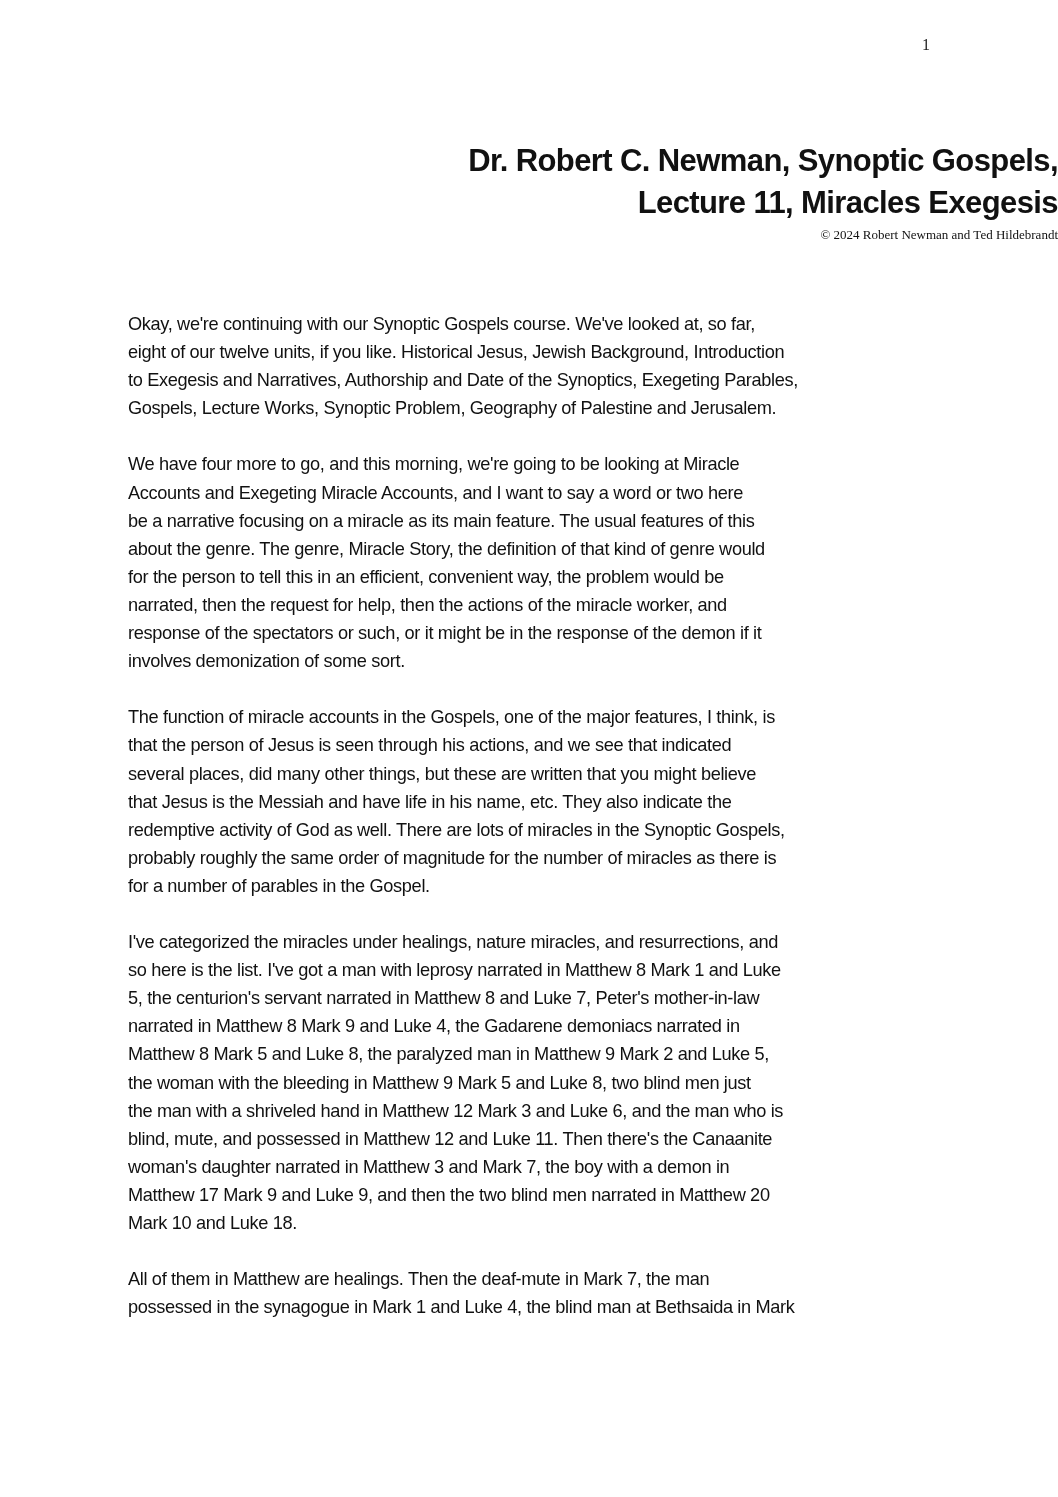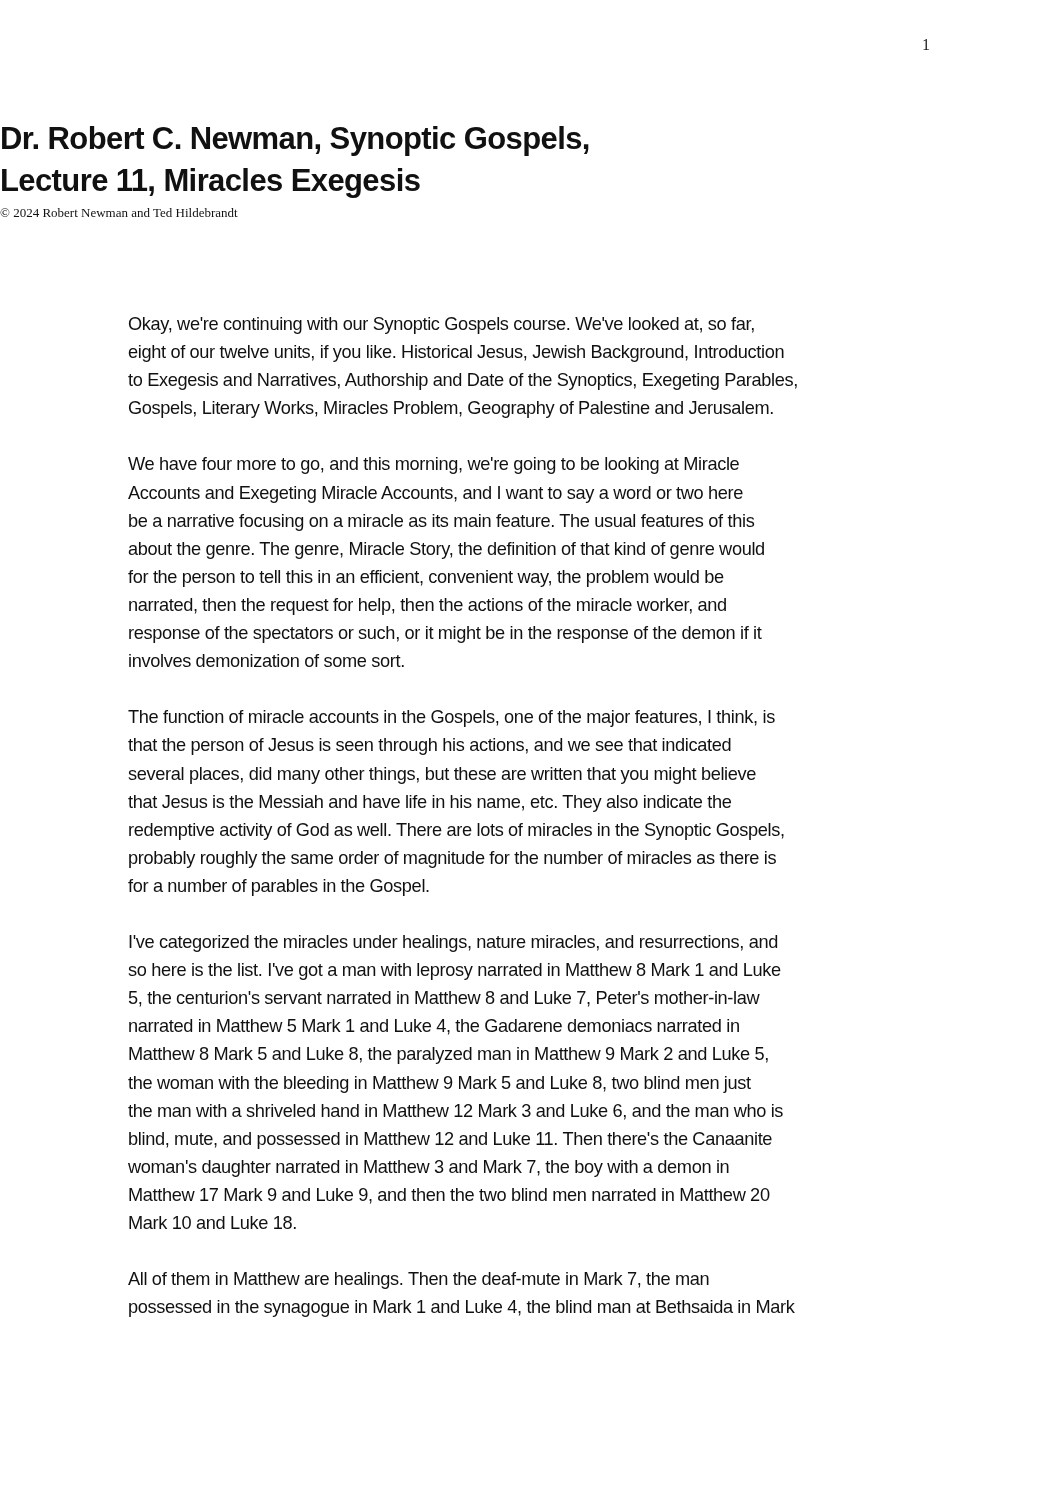--- a/index.html
+++ b/index.html
@@ -17,24 +17,24 @@
     .page-number {
       position: absolute;
       top: 36px;
       left: 922px;
       font-family: "Liberation Serif", serif;
       font-size: 16px;
       color: #222222;
     }
     .header {
       position: absolute;
-      top: 118px;
+      top: 140px;
       left: 0;
       width: 1058px;
-      text-align: left;
+      text-align: right;
     }
     .title-line {
       font-family: "Liberation Sans", sans-serif;
       font-weight: bold;
       font-size: 31px;
       line-height: 42px;
       letter-spacing: -0.6px;
       color: #111111;
     }
     .copyright {
@@ -72,21 +72,21 @@
   <div class="title-line">Dr. Robert C. Newman, Synoptic Gospels,</div>
   <div class="title-line">Lecture 11, Miracles Exegesis</div>
   <div class="copyright">© 2024 Robert Newman and Ted Hildebrandt</div>
 </div>
 
 <div class="body-text">
   <p class="paragraph">
     <span class="line">Okay, we're continuing with our Synoptic Gospels course. We've looked at, so far,</span>
     <span class="line">eight of our twelve units, if you like. Historical Jesus, Jewish Background, Introduction</span>
     <span class="line">to Exegesis and Narratives, Authorship and Date of the Synoptics, Exegeting Parables,</span>
-    <span class="line">Gospels, Literary Works, Miracles Problem, Geography of Palestine and Jerusalem.</span>
+    <span class="line">Gospels, Lecture Works, Synoptic Problem, Geography of Palestine and Jerusalem.</span>
   </p>
   <p class="paragraph">
     <span class="line">We have four more to go, and this morning, we're going to be looking at Miracle</span>
     <span class="line">Accounts and Exegeting Miracle Accounts, and I want to say a word or two here</span>
     <span class="line">be a narrative focusing on a miracle as its main feature. The usual features of this</span>
     <span class="line">about the genre. The genre, Miracle Story, the definition of that kind of genre would</span>
     <span class="line">for the person to tell this in an efficient, convenient way, the problem would be</span>
     <span class="line">narrated, then the request for help, then the actions of the miracle worker, and</span>
     <span class="line">response of the spectators or such, or it might be in the response of the demon if it</span>
     <span class="line">involves demonization of some sort.</span>
@@ -97,21 +97,21 @@
     <span class="line">several places, did many other things, but these are written that you might believe</span>
     <span class="line">that Jesus is the Messiah and have life in his name, etc. They also indicate the</span>
     <span class="line">redemptive activity of God as well. There are lots of miracles in the Synoptic Gospels,</span>
     <span class="line">probably roughly the same order of magnitude for the number of miracles as there is</span>
     <span class="line">for a number of parables in the Gospel.</span>
   </p>
   <p class="paragraph">
     <span class="line">I've categorized the miracles under healings, nature miracles, and resurrections, and</span>
     <span class="line">so here is the list. I've got a man with leprosy narrated in Matthew 8 Mark 1 and Luke</span>
     <span class="line">5, the centurion's servant narrated in Matthew 8 and Luke 7, Peter's mother-in-law</span>
-    <span class="line">narrated in Matthew 5 Mark 1 and Luke 4, the Gadarene demoniacs narrated in</span>
+    <span class="line">narrated in Matthew 8 Mark 9 and Luke 4, the Gadarene demoniacs narrated in</span>
     <span class="line">Matthew 8 Mark 5 and Luke 8, the paralyzed man in Matthew 9 Mark 2 and Luke 5,</span>
     <span class="line">the woman with the bleeding in Matthew 9 Mark 5 and Luke 8, two blind men just</span>
     <span class="line">the man with a shriveled hand in Matthew 12 Mark 3 and Luke 6, and the man who is</span>
     <span class="line">blind, mute, and possessed in Matthew 12 and Luke 11. Then there's the Canaanite</span>
     <span class="line">woman's daughter narrated in Matthew 3 and Mark 7, the boy with a demon in</span>
     <span class="line">Matthew 17 Mark 9 and Luke 9, and then the two blind men narrated in Matthew 20</span>
     <span class="line">Mark 10 and Luke 18.</span>
   </p>
   <p class="paragraph">
     <span class="line">All of them in Matthew are healings. Then the deaf-mute in Mark 7, the man</span>

